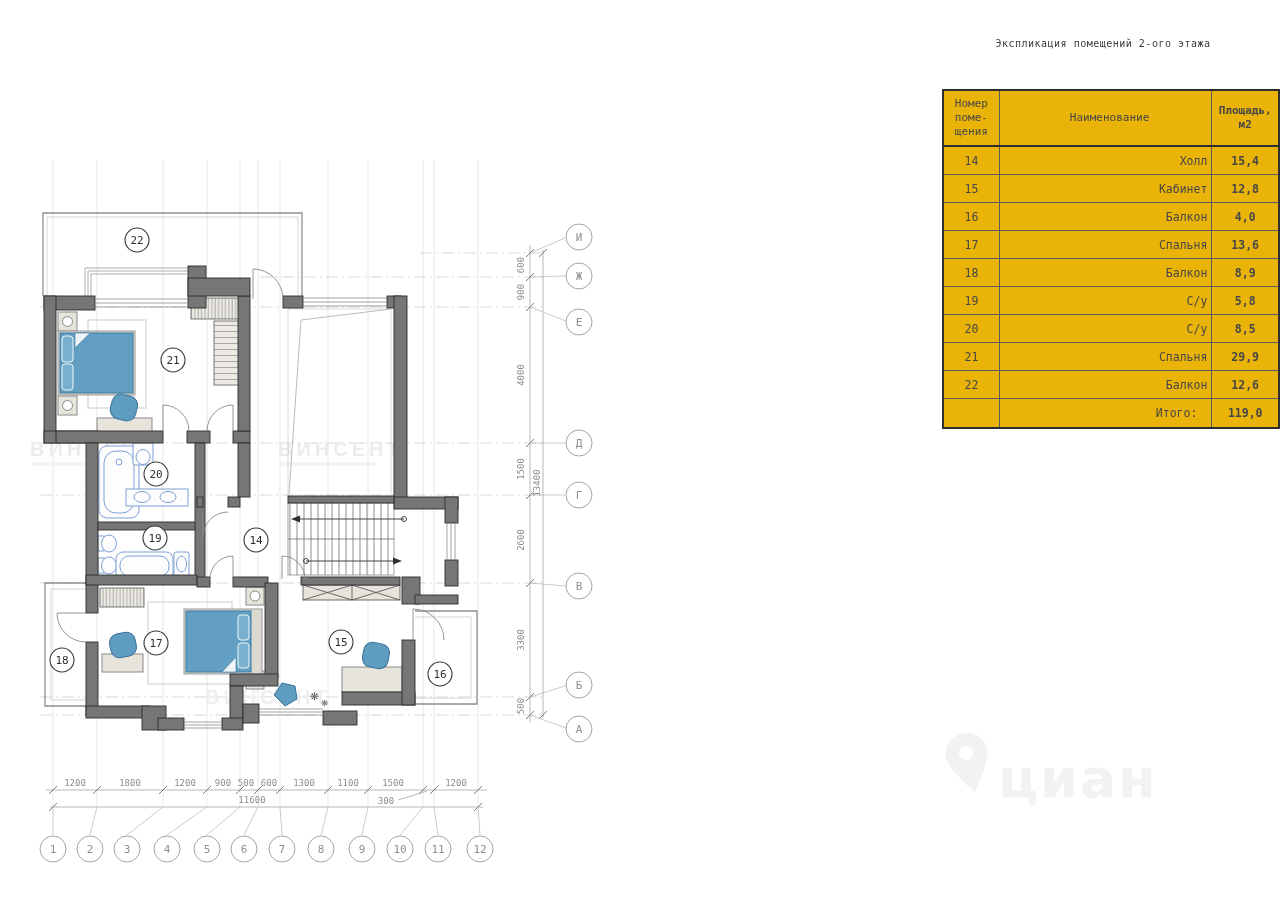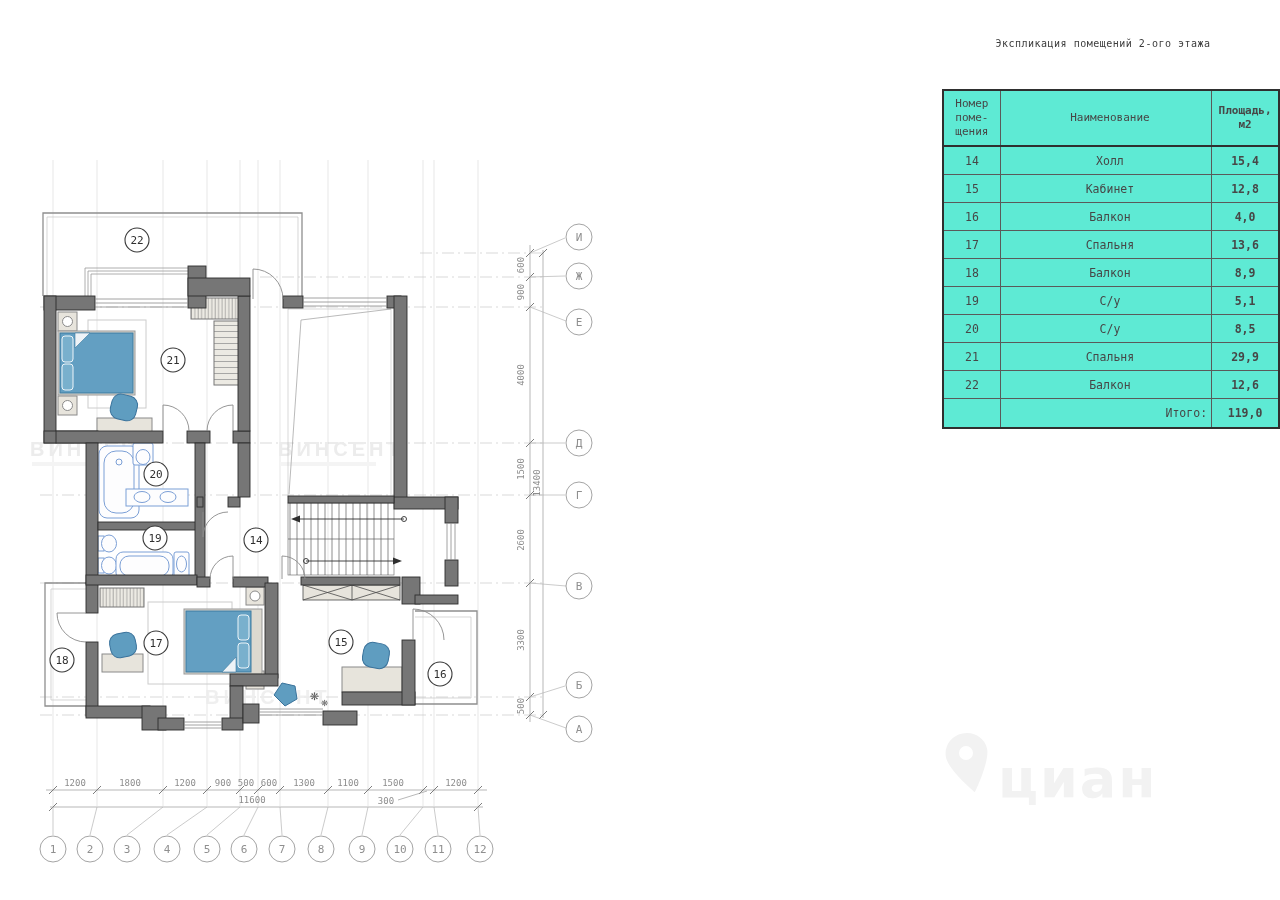--- a/index.html
+++ b/index.html
@@ -3,30 +3,30 @@
 <meta charset="utf-8">
 <style>
   html,body{margin:0;padding:0;background:#ffffff;}
   #page{position:relative;width:1280px;height:900px;background:#fff;overflow:hidden;
         font-family:"DejaVu Sans Mono","Liberation Mono",monospace;}
   #plan-svg{position:absolute;left:0;top:0;}
   
   #expl-title{position:absolute;left:938px;top:38px;width:330px;text-align:center;
       font-size:10px;color:#3c3c3c;letter-spacing:0.5px;white-space:nowrap;}
   #expl-table{position:absolute;left:942px;top:89px;border-collapse:collapse;
-      border:2px solid #2f2f2f;background:#5eead4;}
+      border:2px solid #2f2f2f;background:#eab308;}
   #expl-table td{border:1px solid #5a5a5a;font-size:11.5px;color:#474747;
       padding:0 4px;height:27px;}
   #expl-table tr.hdr td{border-bottom:2px solid #2f2f2f;height:54px;
       text-align:center;white-space:pre-line;line-height:1.25;font-size:11px;}
   #expl-table td.c-num{width:48px;text-align:center;}
-  #expl-table td.c-name{width:196px;text-align:center;padding-left:12px;}
+  #expl-table td.c-name{width:196px;text-align:right;padding-left:12px;}
   #expl-table td.c-area{width:58px;text-align:center;font-weight:bold;}
   #expl-table tr.total td{height:28px;}
-  #expl-table tr.total .c-name{text-align:right;padding-right:4px;margin-top:8px;}
+  #expl-table tr.total .c-name{text-align:right;padding-right:14px;margin-top:8px;}
   
   .dim{font-size:9px;fill:#8d8d8d;font-family:"DejaVu Sans Mono",monospace;}
   .axis{font-size:11px;fill:#8f8f8f;font-family:"DejaVu Sans Mono",monospace;}
   .room{font-size:11px;fill:#2f2f2f;font-family:"DejaVu Sans Mono",monospace;}
   .wm{font-size:20px;font-weight:bold;fill:#ececec;letter-spacing:4px;
       font-family:"Liberation Sans",sans-serif;}
   .cian-t{font-size:54px;font-weight:bold;fill:#f2f2f2;letter-spacing:2px;
       font-family:"DejaVu Sans",sans-serif;}
 </style>
 </head>
@@ -550,21 +550,21 @@
     <td class="c-area">13,6</td>
   </tr>
   <tr>
     <td class="c-num">18</td>
     <td class="c-name">Балкон</td>
     <td class="c-area">8,9</td>
   </tr>
   <tr>
     <td class="c-num">19</td>
     <td class="c-name">С/у</td>
-    <td class="c-area">5,1</td>
+    <td class="c-area">5,8</td>
   </tr>
   <tr>
     <td class="c-num">20</td>
     <td class="c-name">С/у</td>
     <td class="c-area">8,5</td>
   </tr>
   <tr>
     <td class="c-num">21</td>
     <td class="c-name">Спальня</td>
     <td class="c-area">29,9</td>

